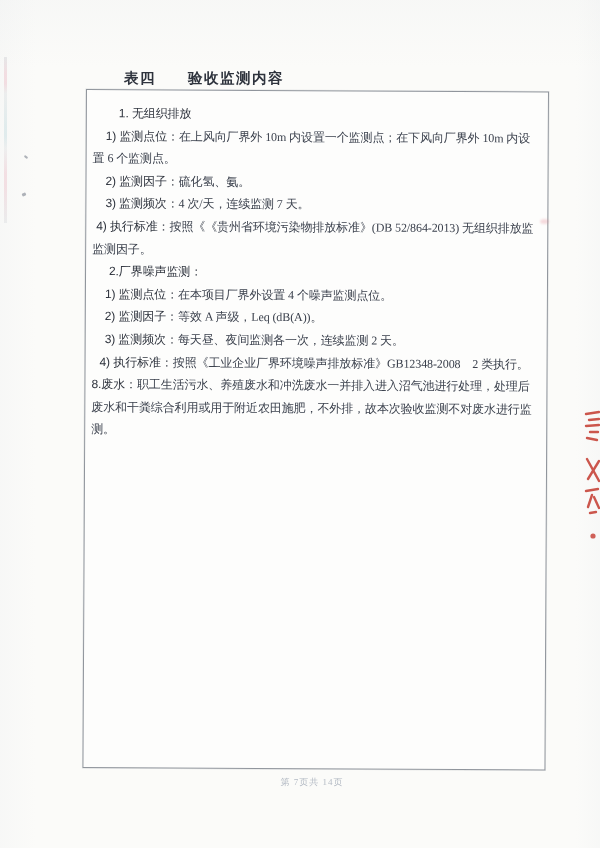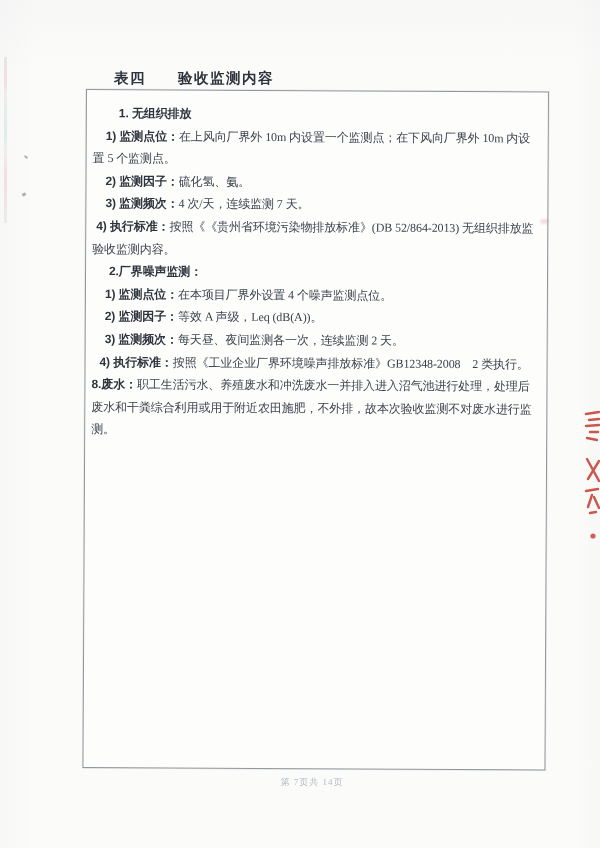--- a/index.html
+++ b/index.html
@@ -9,39 +9,39 @@
     font-family:"Liberation Serif","DejaVu Serif",serif;
   }
   
   body::before{
     content:"";position:absolute;inset:0;pointer-events:none;
     background:
       linear-gradient(180deg, rgba(220,224,228,.12) 0%, rgba(255,255,255,0) 8%),
       linear-gradient(90deg, rgba(215,220,226,.10), rgba(255,255,255,0) 6%, rgba(255,255,255,0) 96%, rgba(215,220,226,.10));
   }
   .title{
-    position:absolute;left:114px;top:69px;
+    position:absolute;left:124px;top:69px;
     font-family:"Liberation Sans","DejaVu Sans",sans-serif;
     font-weight:700;font-size:14.5px;color:#2e333d;letter-spacing:1.5px;
     white-space:nowrap;
   }
   .doc-table{
     position:absolute;left:86px;top:89px;width:461px;height:677px;
     border:1px solid #90959c;background:#fdfdfc;
     box-shadow:0 0 0 .5px rgba(140,146,155,.25);
     transform:rotate(.3deg);transform-origin:0 0;
   }
   .content{padding:12px 6px 0 6px;}
   .ln{
     font-size:12px;line-height:22.6px;color:#3b414d;
     letter-spacing:-.1px;white-space:nowrap;
   }
   .lb{
     font-family:"Liberation Sans","DejaVu Sans",sans-serif;
-    font-weight:700;color:#2e333d;
+    font-weight:400;color:#2e333d;
   }
   .ind4{padding-left:4px;}
   .ind8{padding-left:8px;}
   .ind13{padding-left:13px;}
   .ind17{padding-left:17px;}
   .ind26{padding-left:26px;}
   .footer{
     position:absolute;left:0;top:776px;width:100%;text-align:center;
     padding-left:24px;box-sizing:border-box;
     font-size:9px;color:#b3bac4;letter-spacing:1px;
@@ -70,25 +70,25 @@
 </style>
 </head>
 <body>
 
 <div class="title">表四　　验收监测内容</div>
 
 <div class="doc-table">
   <div class="content">
     <div class="ln ind26"><span class="lb">1. 无组织排放</span><span></span></div>
     <div class="ln ind13"><span class="lb">1) 监测点位：</span><span>在上风向厂界外 10m 内设置一个监测点；在下风向厂界外 10m 内设</span></div>
-    <div class="ln"><span class="lb"></span><span>置 5 个监测点。</span></div>
+    <div class="ln"><span class="lb"></span><span>置 6 个监测点。</span></div>
     <div class="ln ind13"><span class="lb">2) 监测因子：</span><span>硫化氢、氨。</span></div>
     <div class="ln ind13"><span class="lb">3) 监测频次：</span><span>4 次/天，连续监测 7 天。</span></div>
     <div class="ln ind4"><span class="lb">4) 执行标准：</span><span>按照《《贵州省环境污染物排放标准》(DB 52/864-2013) 无组织排放监</span></div>
-    <div class="ln"><span class="lb"></span><span>验收监测内容。</span></div>
+    <div class="ln"><span class="lb"></span><span>监测因子。</span></div>
     <div class="ln ind17"><span class="lb">2.厂界噪声监测：</span><span></span></div>
     <div class="ln ind13"><span class="lb">1) 监测点位：</span><span>在本项目厂界外设置 4 个噪声监测点位。</span></div>
     <div class="ln ind13"><span class="lb">2) 监测因子：</span><span>等效 A 声级，Leq (dB(A))。</span></div>
     <div class="ln ind13"><span class="lb">3) 监测频次：</span><span>每天昼、夜间监测各一次，连续监测 2 天。</span></div>
     <div class="ln ind8"><span class="lb">4) 执行标准：</span><span>按照《工业企业厂界环境噪声排放标准》GB12348-2008　2 类执行。</span></div>
     <div class="ln"><span class="lb">8.废水：</span><span>职工生活污水、养殖废水和冲洗废水一并排入进入沼气池进行处理，处理后</span></div>
     <div class="ln"><span class="lb"></span><span>废水和干粪综合利用或用于附近农田施肥，不外排，故本次验收监测不对废水进行监</span></div>
     <div class="ln"><span class="lb"></span><span>测。</span></div>
   </div>
 </div>

